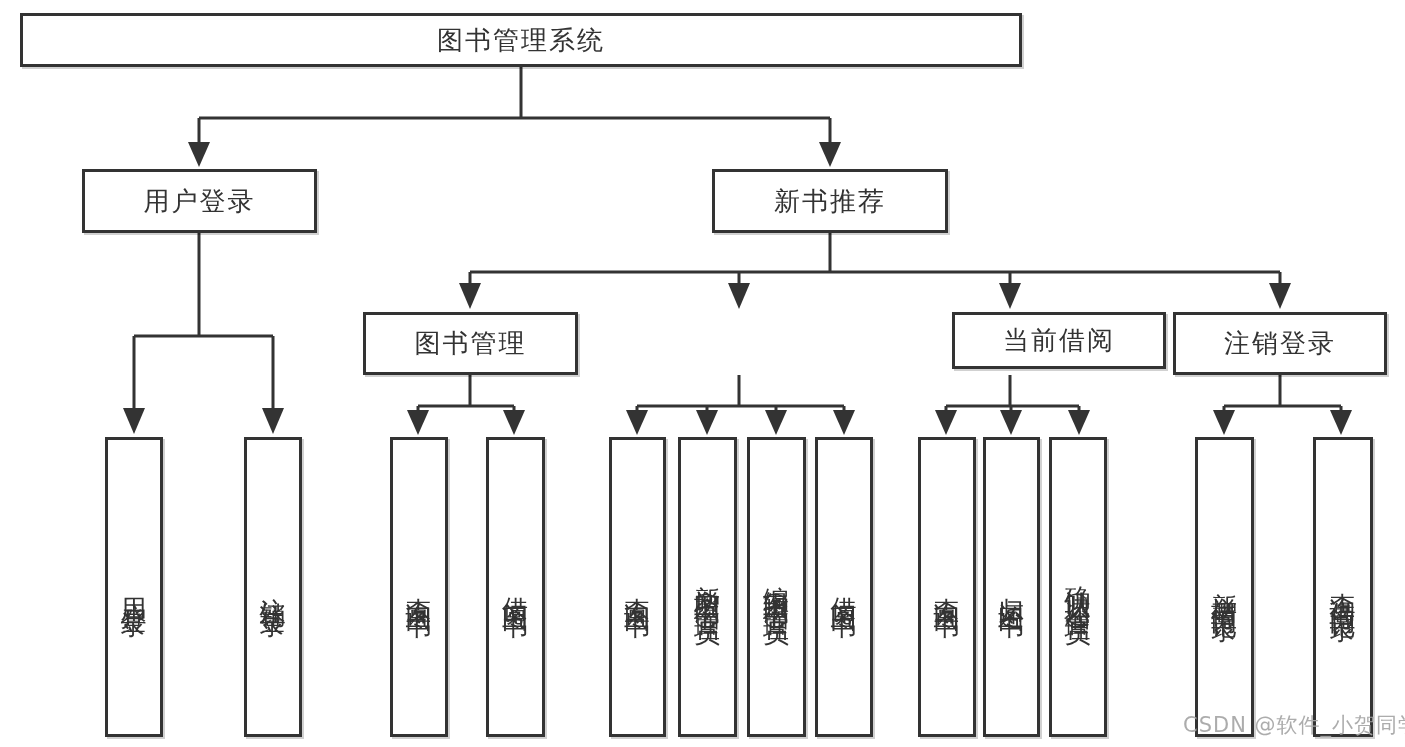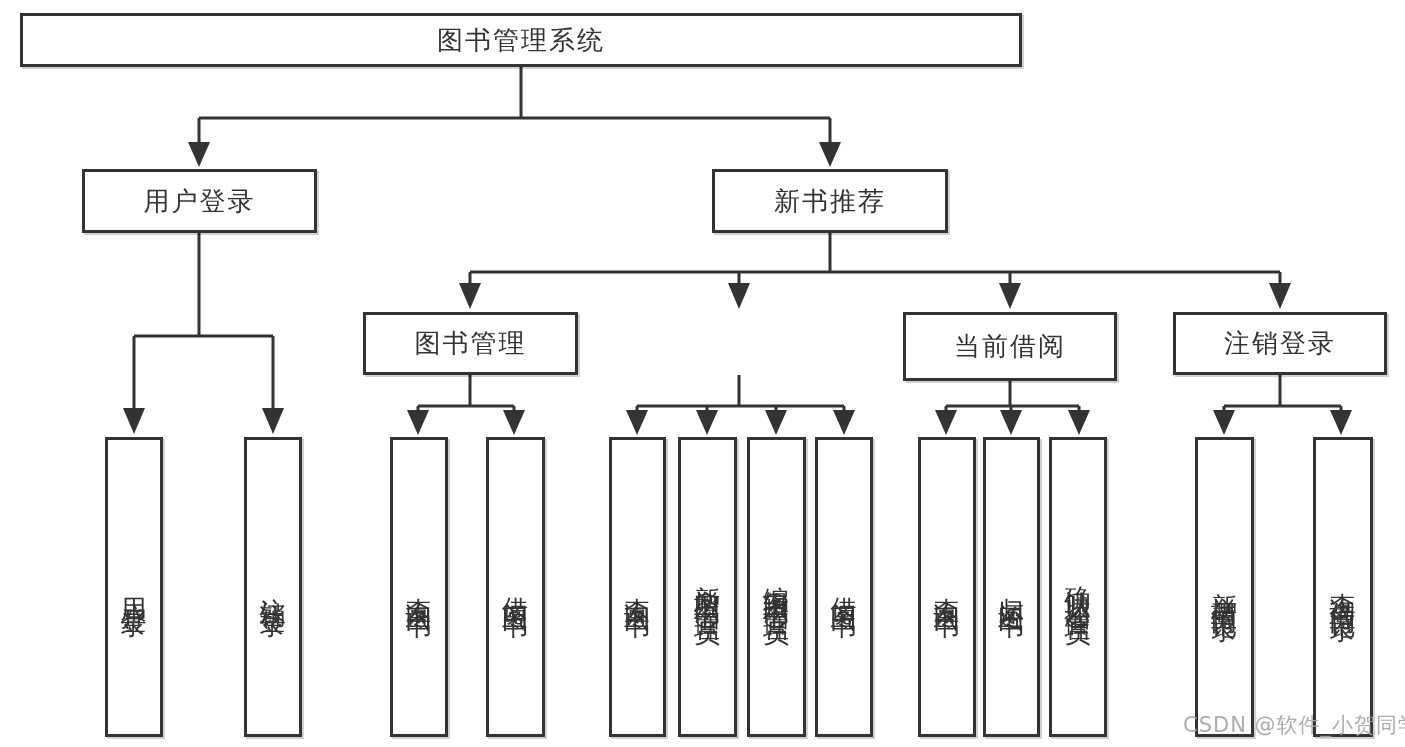--- a/index.html
+++ b/index.html
@@ -110,21 +110,21 @@
   <div class="node" style="left:82px; top:169px; width:235px; height:64px">
     <span class="label">用户登录</span>
   </div>
   <div class="node" style="left:712px; top:169px; width:236px; height:64px">
     <span class="label">新书推荐</span>
   </div>
 
   <div class="node" style="left:363px; top:312px; width:215px; height:63px">
     <span class="label">图书管理</span>
   </div>
-  <div class="node" style="left:903px; top:312px; width:214px; height:69px">
+  <div class="node" style="left:952px; top:312px; width:214px; height:57px">
     <span class="label">当前借阅</span>
   </div>
   <div class="node" style="left:1173px; top:312px; width:214px; height:63px">
     <span class="label">注销登录</span>
   </div>
 
   <div class="node vbox" style="left:105px; top:437px; width:58px; height:300px">
     <span class="label">用户登录</span>
   </div>
   <div class="node vbox" style="left:244px; top:437px; width:58px; height:300px">

